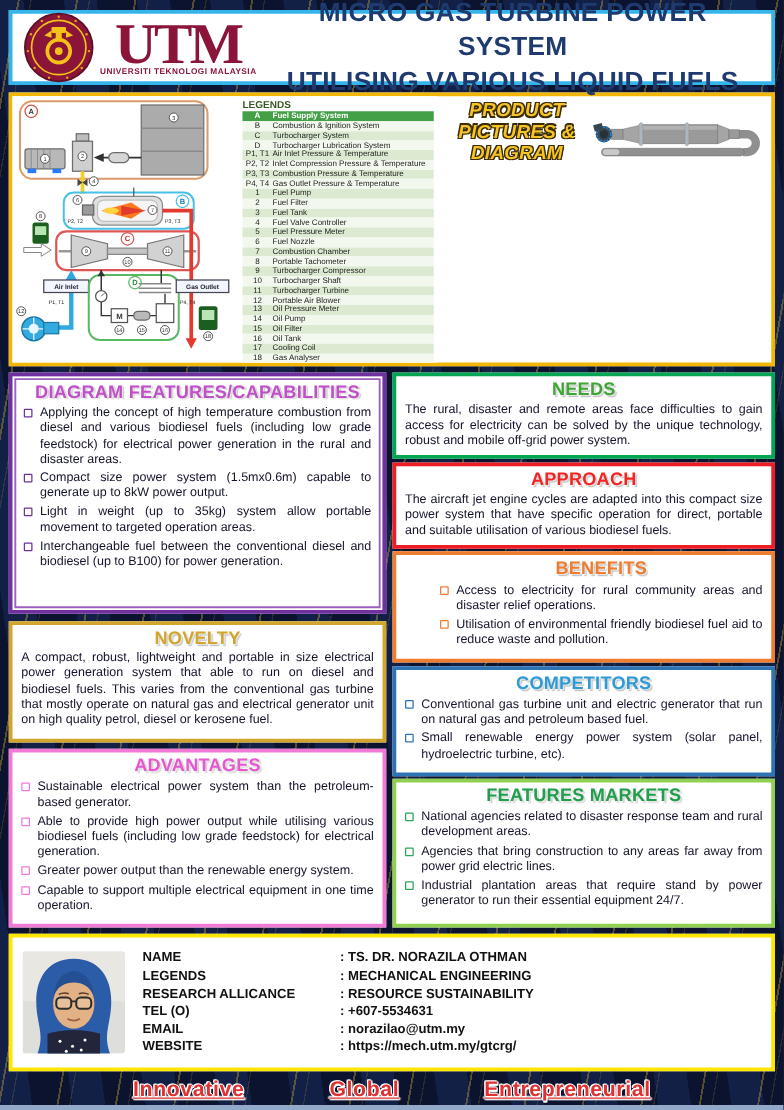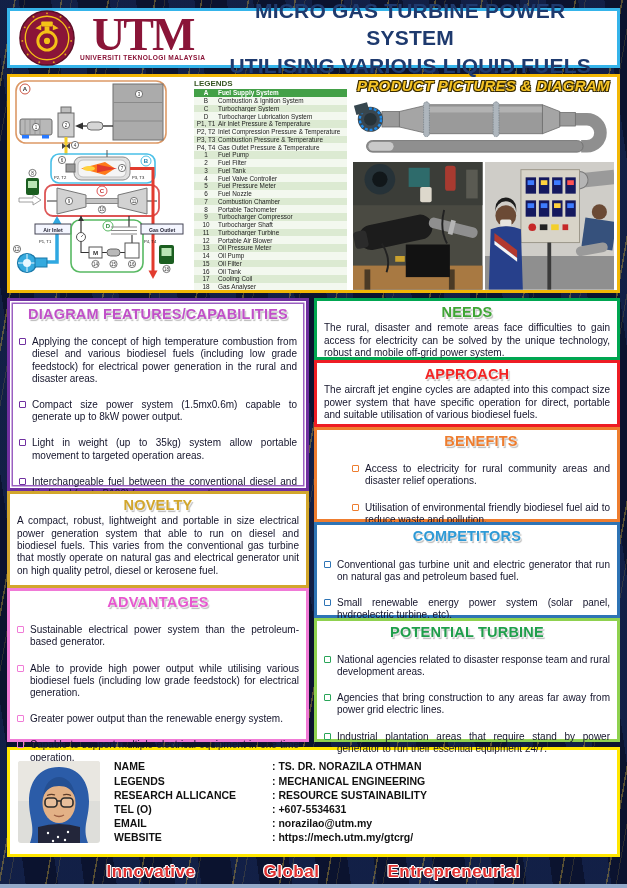--- a/index.html
+++ b/index.html
@@ -31,57 +31,57 @@
   .top-section { margin-top:6px; height:219px; border:3px solid var(--frame_gold,#f2b705); background:#fff; display:flex; }
   .diagram-panel { width:340px; background:#fff; display:flex; }
   .legends { flex:1; padding:2px 3px 0 2px; overflow:hidden; }
   .legend-title { font-size:8px; font-weight:700; color:#375623; margin-bottom:1px; }
   .lrow { display:flex; align-items:center; height:7.75px; font-size:6.4px; color:#1c1c1c; white-space:nowrap; overflow:hidden; }
   .lrow:nth-of-type(odd) { background:#dcead2; }
   .lrow:nth-of-type(even) { background:#f3f8ef; }
   .lrow.hl { background:#43a047; color:#fff; font-weight:700; }
   .lid { width:24px; flex:none; text-align:center; }
   .llabel { flex:1; }
-  .pictures-panel { flex:1; display:flex; flex-direction:column; background:transparent; padding:2px 3px 3px 3px;justify-content:center; }
+  .pictures-panel { flex:1; display:flex; flex-direction:row; background:transparent; padding:2px 3px 3px 3px; }
   .pictures-title { text-align:center; font-size:15px; font-weight:700; font-style:italic; color:var(--pictures_gold,#f6c426); letter-spacing:.3px;
     text-shadow:1px 1px 0 #3a2c00,-1px -1px 0 #3a2c00,1px -1px 0 #3a2c00,-1px 1px 0 #3a2c00; padding:1px 0 2px; }
   .cad-box { background:#fff; height:66px; }
   .photos-row { flex:1; display:flex; margin-top:2px; gap:2px; }
   .photo { flex:1; overflow:hidden; }
   .photo svg { display:block; width:100%; height:100%; }
   
   .content { margin-top:5px; display:flex; gap:5px; }
   .col { display:flex; flex-direction:column; justify-content:space-between; height:444px; }
   .col.left { width:302px; }
   .col.right { flex:1; }
   .box { background:#fff; padding:3px 7px 5px 7px; }
   .box-title { text-align:center; font-weight:700; font-size:14.5px; line-height:1.12; color:var(--tc,#333);
     text-shadow:1px 1px 0 rgba(255,255,255,.55), 1.5px 1.5px 1px rgba(0,0,0,.28); letter-spacing:.2px; margin-bottom:2px; }
-  .item { display:flex; gap:6px; font-size:10px; line-height:1.22; color:#14142b; text-align:justify; margin:14px 0; }
+  .item { display:flex; gap:6px; font-size:10px; line-height:1.22; color:#14142b; text-align:justify; margin:3px 0; }
   .chk { flex:none; width:7px; height:7px; border:1.6px solid var(--bc,#333); border-radius:1px; margin-top:2px; }
   .ptext { font-size:10px; line-height:1.24; color:#14142b; text-align:justify; }
   .b-features { border:3px solid var(--accent_purple,#7030a0); box-shadow: inset 0 0 0 1.5px #fff, inset 0 0 0 3px #9a5fc0; --tc:var(--title_magenta,#c050c8); --bc:var(--accent_purple,#7030a0); min-height:193px; padding:5px 9px; }
   .b-needs { border:3px solid var(--accent_green,#00a651); --tc:#3fa535; min-height:62px; }
   .b-approach { border:3px solid var(--accent_red,#ee1c24); --tc:#f32424; min-height:67px; }
   .b-benefits { border:3px solid var(--accent_orange,#ee7d2f); --tc:var(--accent_orange,#ee7d2f); --bc:var(--accent_orange,#ee7d2f); min-height:89px;padding-left:35px; }
   .b-novelty { border:3px solid var(--accent_gold,#d2a62c); --tc:var(--accent_gold,#d2a62c); min-height:97px; }
   .b-competitors { border:3px solid var(--accent_blue,#2e74b5); --tc:var(--title_blue,#2e9ad6); --bc:var(--accent_blue,#2e74b5); min-height:79px; }
   .b-advantages { border:3px solid var(--accent_pink,#f07ad6); --tc:var(--title_pink,#e757cf); --bc:var(--accent_pink,#f07ad6); min-height:142px; }
   .b-markets { border:3px solid var(--accent_lgreen,#8fd14f); --tc:var(--title_market,#1f9e4b); --bc:#2aa558; min-height:119px; }
   
   .contact { margin-top:5px; height:110px; background:#fff; border:3px solid var(--frame_yellow,#ffe600); display:flex; align-items:center; gap:14px; padding:4px 8px; }
   .portrait { width:82px; height:82px; flex:none; border-radius:3px; overflow:hidden; }
   .contact-table { flex:1; }
   .crow { display:flex; font-size:10.5px; font-weight:700; color:#111; line-height:14.2px; }
   .clabel { width:158px; flex:none; }
   .cvalue { flex:1; }
   
   .footer { height:30px; display:flex; align-items:center; justify-content:center; gap:68px; }
   .fword { font-size:17px; font-weight:700; color:var(--footer_red,#e03131); letter-spacing:.5px;
-    text-shadow:-1px 0 #fff,1px 0 #fff,0 -1px #fff,0 1px #fff,-1px -1px #fff,1px 1px #fff; }
+    text-shadow:-1px 0 #fff,1px 0 #fff,0 -1px #fff,0 1px #fff,-1px -1px #fff,1px 1px #fff;text-decoration:underline; }
   .bottom-strip { position:absolute; left:0; bottom:0; width:100%; height:4px; background:#93a9c9; }
   svg text { font-family:"Liberation Sans", sans-serif; }
 </style>
 </head>
 <body>
 
 <div class="poster">
 
   <div class="header">
     <div class="logo-wrap">
@@ -554,21 +554,21 @@
               <span>Conventional gas turbine unit and electric generator that run on natural gas and petroleum based fuel.</span>
             </div>
 
             <div class="item">
               <span class="chk"></span>
               <span>Small renewable energy power system (solar panel, hydroelectric turbine, etc).</span>
             </div>
           </div>
       </div>
       <div class="box b-markets">
-        <div class="box-title">POTENTIAL TURBINE</div>
+        <div class="box-title">FEATURES MARKETS</div>
         <div>
 
             <div class="item">
               <span class="chk"></span>
               <span>National agencies related to disaster response team and rural development areas.</span>
             </div>
 
             <div class="item">
               <span class="chk"></span>
               <span>Agencies that bring construction to any areas far away from power grid electric lines.</span>

